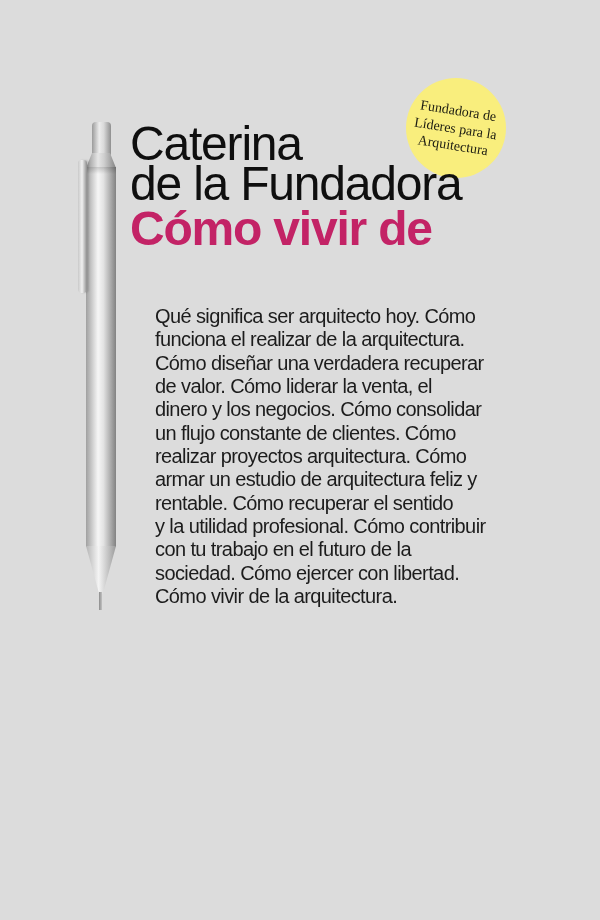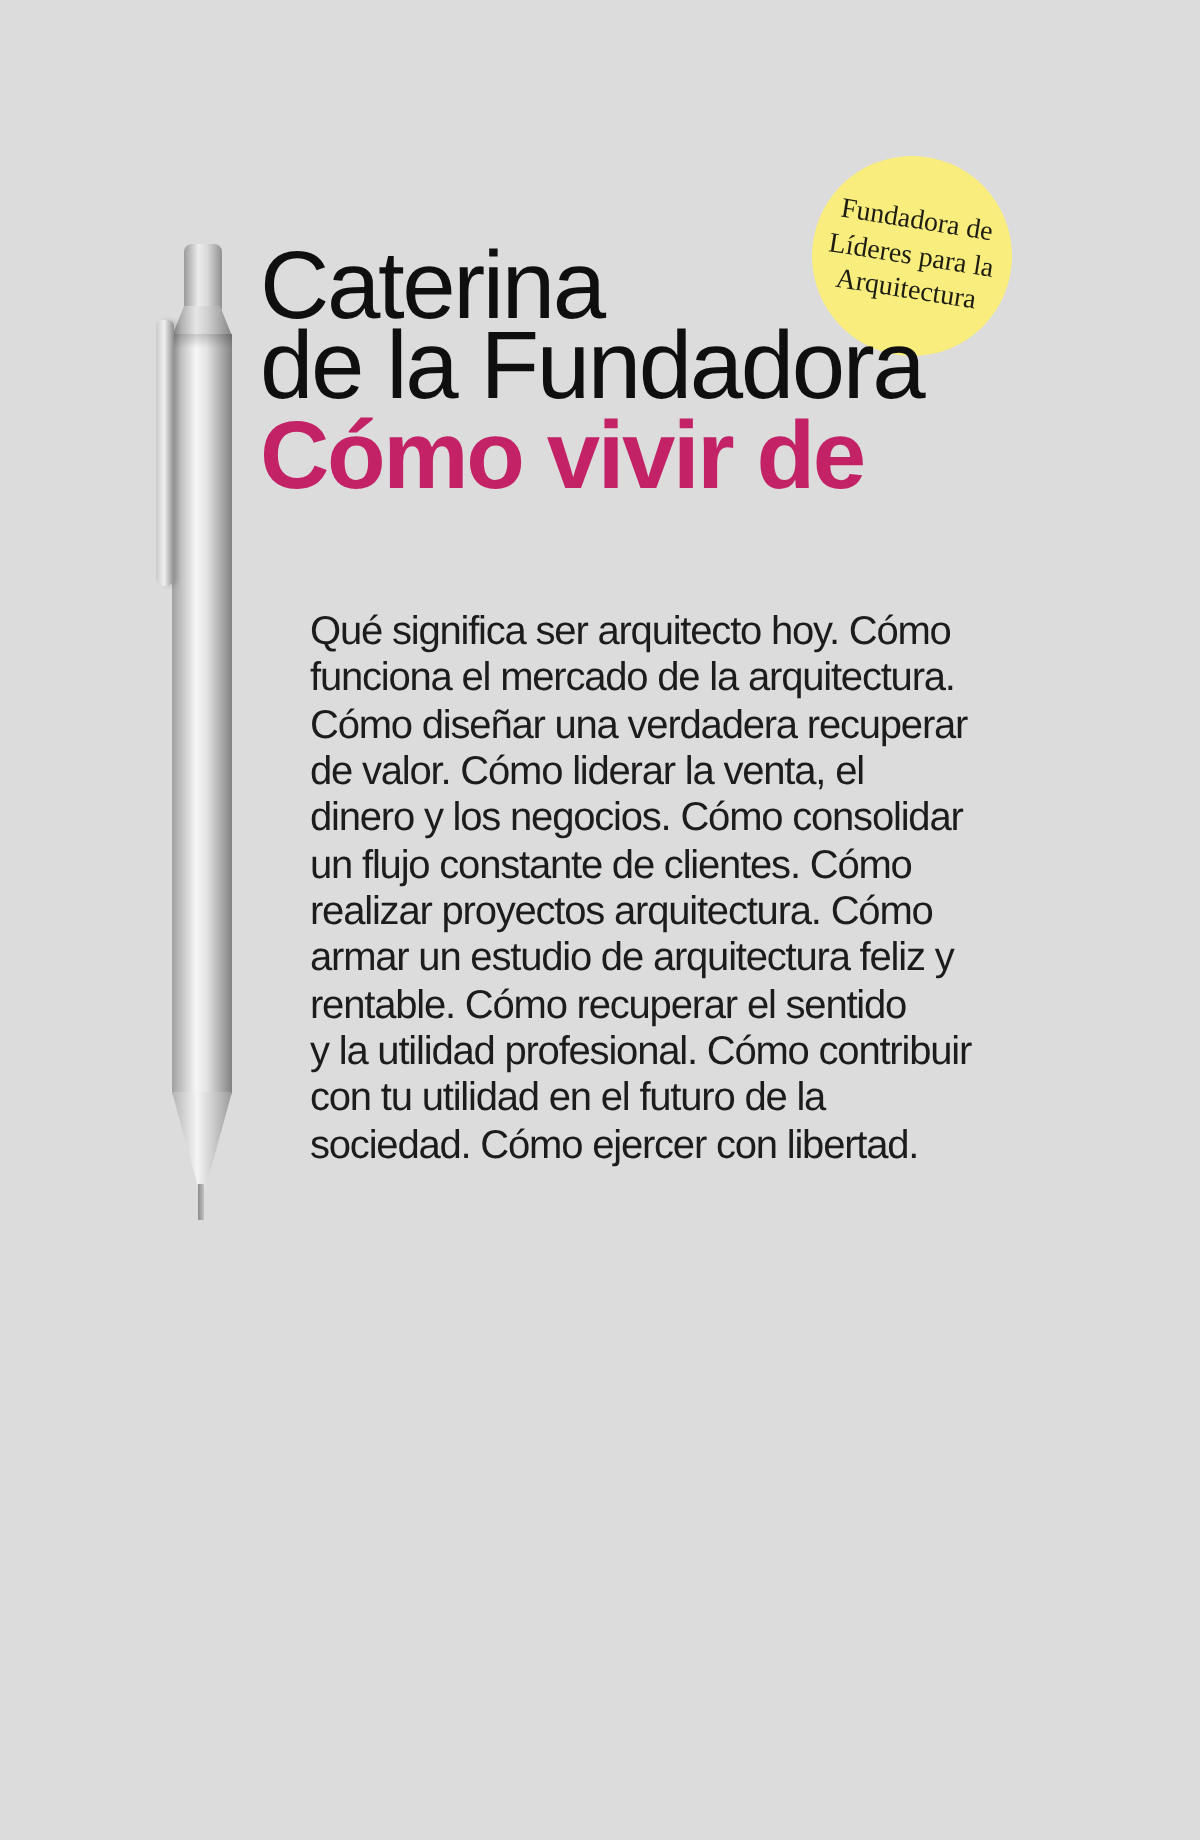--- a/index.html
+++ b/index.html
@@ -110,31 +110,32 @@
     <div>Caterina</div>
     <div>de la Fundadora</div>
   </h1>
 
   <h2 class="title">
     <div>Cómo vivir de</div>
   </h2>
 
   <div class="description">
     <div>Qué significa ser arquitecto hoy. Cómo</div>
-    <div>funciona el mercado de la arquitectura.</div>
+    <div>funciona el realizar de la arquitectura.</div>
     <div>Cómo diseñar una verdadera recuperar</div>
     <div>de valor. Cómo liderar la venta, el</div>
     <div>dinero y los negocios. Cómo consolidar</div>
     <div>un flujo constante de clientes. Cómo</div>
     <div>realizar proyectos arquitectura. Cómo</div>
     <div>armar un estudio de arquitectura feliz y</div>
     <div>rentable. Cómo recuperar el sentido</div>
     <div>y la utilidad profesional. Cómo contribuir</div>
-    <div>con tu utilidad en el futuro de la</div>
+    <div>con tu trabajo en el futuro de la</div>
     <div>sociedad. Cómo ejercer con libertad.</div>
+    <div>Cómo vivir de la arquitectura.</div>
   </div>
 
   <div class="publisher">
     
     
   </div>
 
 </div>
 
 </body></html>

